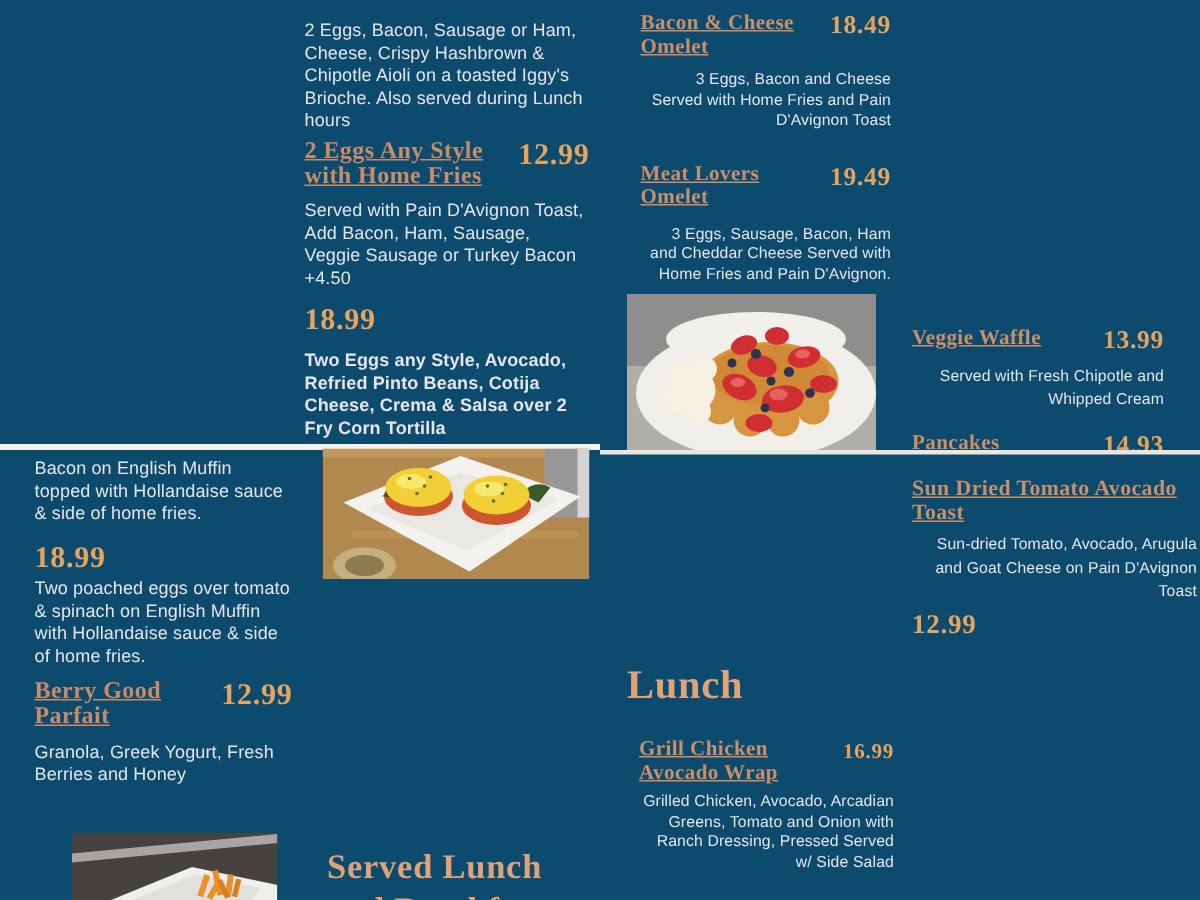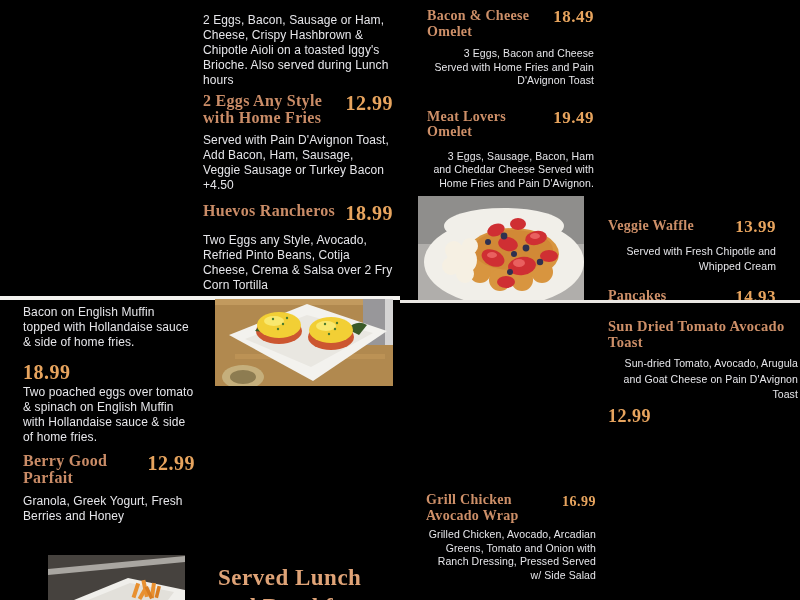--- a/index.html
+++ b/index.html
@@ -1,29 +1,29 @@
 <!DOCTYPE html>
 <html><head>
 <meta charset="utf-8">
 <style>
   html,body{margin:0;padding:0;background:#101322;}
   #page{position:relative;width:800px;height:600px;overflow:hidden;
         background:#171a29;font-family:"Liberation Sans","DejaVu Sans",sans-serif;}
-  .tile{position:absolute;width:400px;height:300px;overflow:hidden;background:#000000;}
+  .tile{position:absolute;width:400px;height:300px;overflow:hidden;background:#0c4a6e;}
   #tile-tl{left:0;top:0;}
   #tile-tr{left:400px;top:0;}
   #tile-bl{left:0;top:300px;}
   #tile-br{left:400px;top:300px;}
 
   .col{position:absolute;}
   .desc{color:#e6e6ea;font-size:12px;line-height:15px;letter-spacing:.1px;}
   .desc.sm{font-size:10.5px;line-height:13.5px;text-align:right;}
   .row{display:flex;justify-content:space-between;align-items:flex-start;}
   .iname{font-family:"Liberation Serif","DejaVu Serif",serif;font-weight:700;
-         color:#ca8c67;font-size:16px;line-height:16.5px;letter-spacing:.3px;}
+         color:#ca8c67;font-size:16px;line-height:16.5px;letter-spacing:.3px;text-decoration:underline;}
   .iname.sm{font-size:14px;line-height:15.5px;color:#cd8f68;}
   .iprice{font-family:"Liberation Serif","DejaVu Serif",serif;font-weight:700;
           color:#e7a45e;font-size:20px;line-height:20px;letter-spacing:.5px;white-space:nowrap;}
   .iprice.sm{font-size:17px;line-height:18px;}
   .bighead{font-family:"Liberation Serif","DejaVu Serif",serif;font-weight:700;
            color:#dfa377;letter-spacing:.5px;}
   .photo{position:absolute;overflow:hidden;}
   .photo svg{display:block;width:100%;height:100%;}
   .sepline{position:absolute;}
 </style>
@@ -37,24 +37,23 @@
       <div class="desc">2 Eggs, Bacon, Sausage or Ham, Cheese, Crispy Hashbrown &amp; Chipotle Aioli on a toasted Iggy's Brioche. Also served during Lunch hours</div>
       <div style="margin-top:5px;">
         <div class="row">
           <div class="iname" style="width:142px;">2 Eggs Any Style with Home Fries</div>
           <div class="iprice">12.99</div>
         </div>
         <div class="desc" style="margin-top:7px;">Served with Pain D'Avignon Toast, Add Bacon, Ham, Sausage, Veggie Sausage or Turkey Bacon +4.50</div>
       </div>
       <div style="margin-top:10px;">
         <div class="row">
-          <div class="iname" style="width:142px;">Huevos Rancheros</div>
           <div class="iprice">18.99</div>
         </div>
-        <div class="desc" style="margin-top:10px;">Two Eggs any Style, Avocado, Refried Pinto Beans, Cotija Cheese, Crema &amp; Salsa over 2 Fry Corn Tortilla</div>
+        <div class="desc" style="margin-top:10px;font-weight:bold;">Two Eggs any Style, Avocado, Refried Pinto Beans, Cotija Cheese, Crema &amp; Salsa over 2 Fry Corn Tortilla</div>
       </div>
     </div>
   </div>
 
   <div class="tile" id="tile-tr">
     <div class="col" style="left:27px;top:8px;width:167px;">
       <div>
         <div class="row">
           <div class="iname sm" style="width:133px;">Bacon &amp; Cheese Omelet</div>
           <div class="iprice sm">18.49</div>
@@ -155,20 +154,21 @@
   </div>
 
   <div class="tile" id="tile-br">
     <div class="col" style="left:208px;top:18px;width:190px;">
       <div>
         <div class="iname sm" style="font-size:14.5px;line-height:16px;">Sun Dried Tomato Avocado Toast</div>
         <div class="desc sm" style="margin-top:6px;line-height:15.5px;">Sun-dried Tomato, Avocado, Arugula and Goat Cheese on Pain D'Avignon Toast</div>
         <div class="iprice" style="font-size:18px;margin-top:3px;">12.99</div>
       </div>
     </div>
+    <div class="bighead" style="position:absolute;left:18px;top:141px;font-size:27px;line-height:30px;">Lunch</div>
     <div class="col" style="left:26px;top:192px;width:170px;">
       <div>
         <div class="row">
           <div class="iname sm" style="width:136px;">Grill Chicken Avocado Wrap</div>
           <div class="iprice" style="font-size:14px;">16.99</div>
         </div>
         <div class="desc sm" style="margin-top:5px;">Grilled Chicken, Avocado, Arcadian Greens, Tomato and Onion with Ranch Dressing, Pressed Served w/ Side Salad</div>
       </div>
     </div>
   </div>

